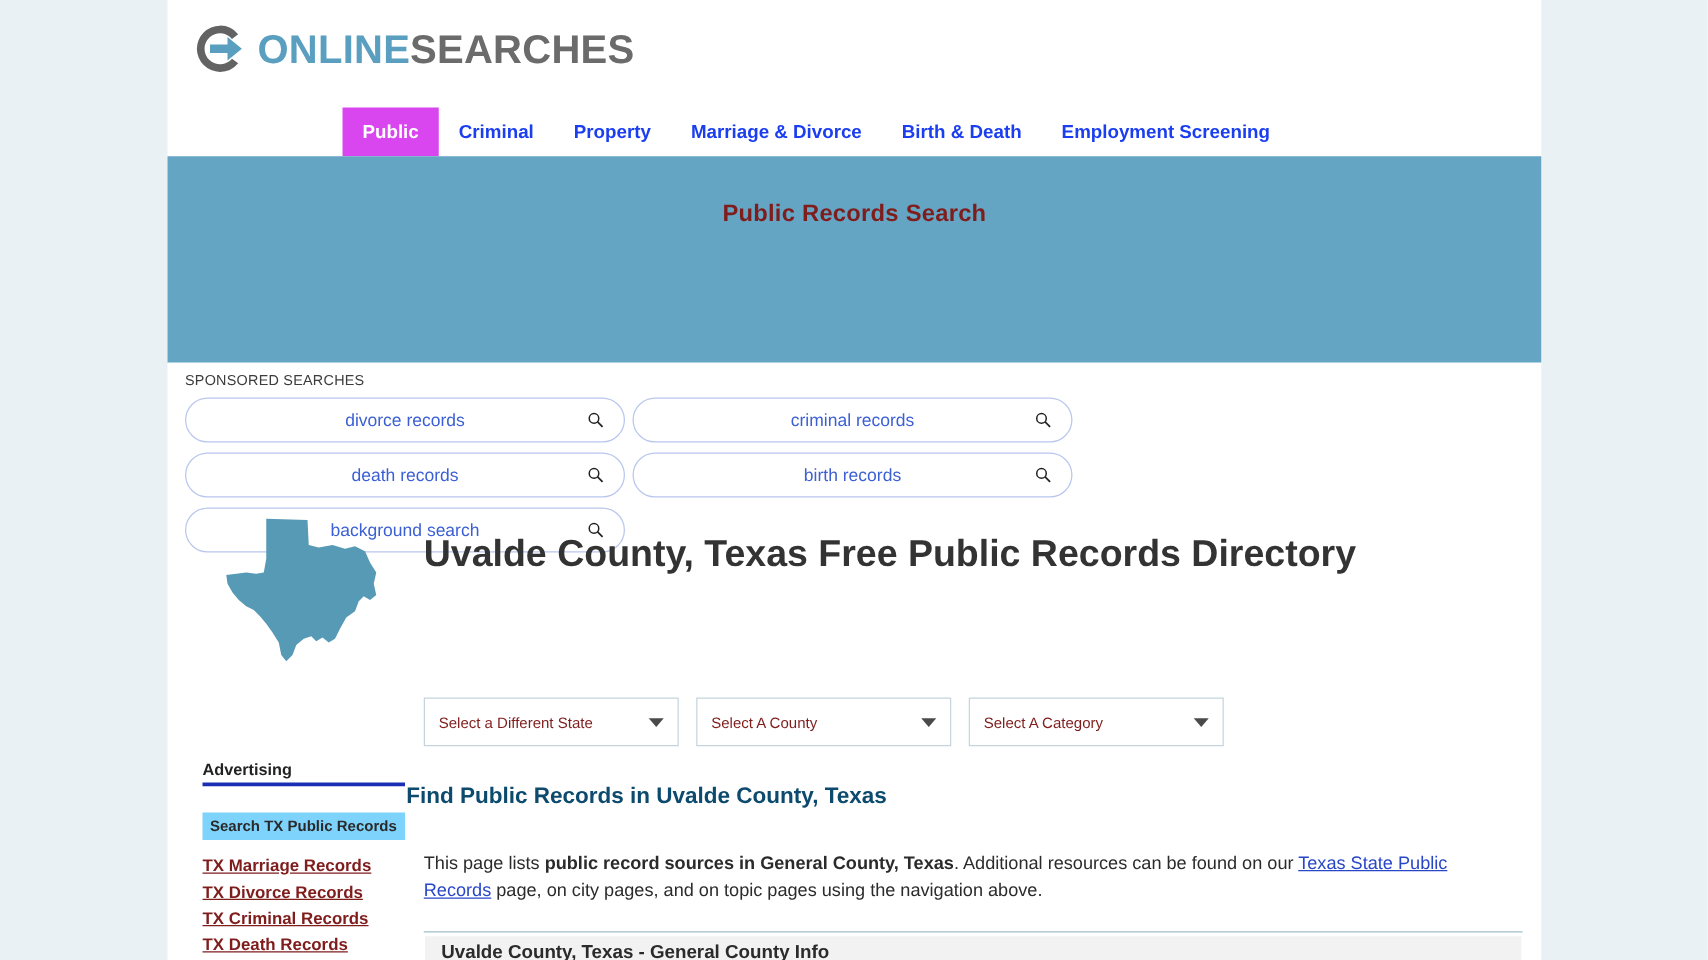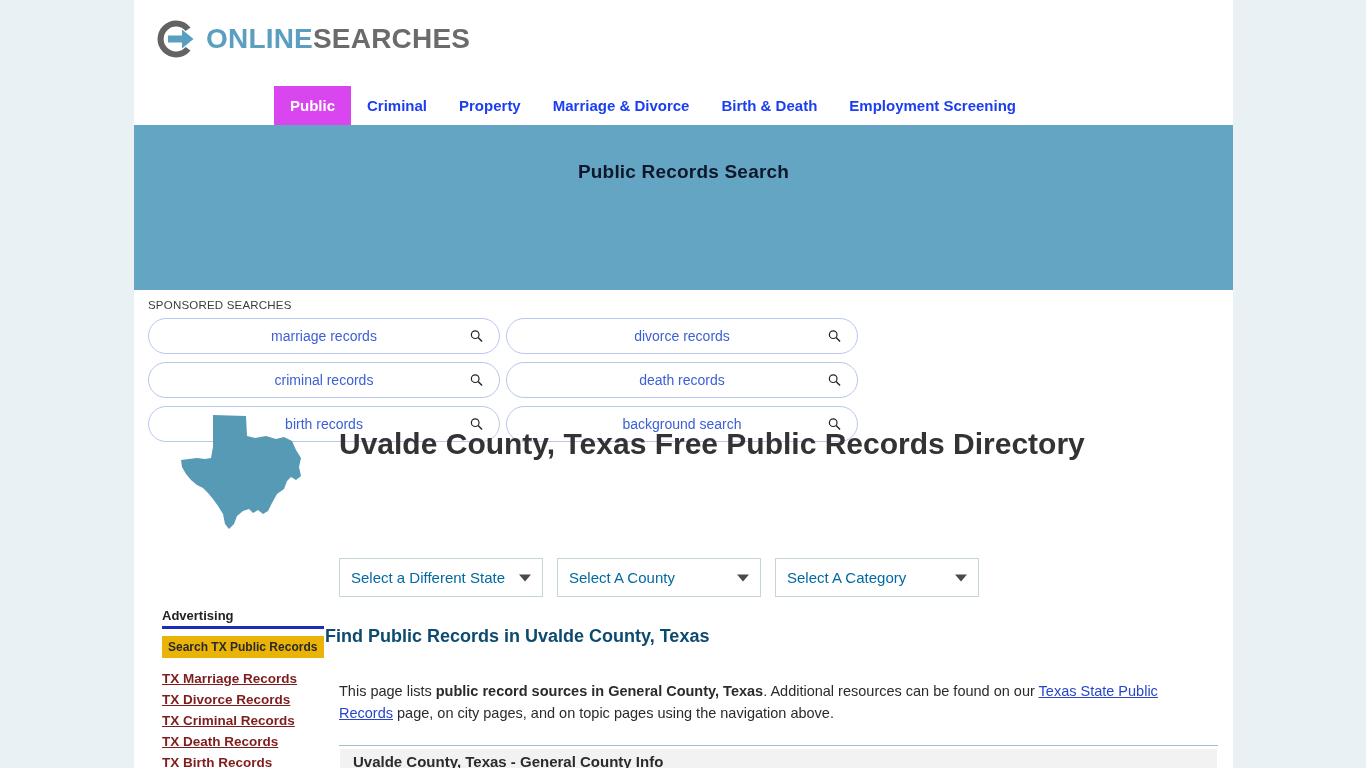--- a/index.html
+++ b/index.html
@@ -19,21 +19,21 @@
   }
 
   
   .logo-wrap {
     position: absolute;
     left: 20px; top: 17px;
     display: flex; align-items: center; gap: 8px;
   }
   .logo-mark { width: 44px; height: 44px; display: block; }
   .logo-text {
-    font-size: 28px; font-weight: bold; letter-spacing: .2px;
+    font-size: 32px; font-weight: bold; letter-spacing: .2px;
     line-height: 1; white-space: nowrap;
   }
   .logo-online { color: #5a9fc0; }
   .logo-searches { color: #6b6b6b; }
 
   
   .nav {
     position: absolute; left: 0; top: 86px;
     width: 1099px; height: 39px;
     display: flex; align-items: stretch;
@@ -53,21 +53,21 @@
   }
 
   
   .hero {
     position: absolute; left: 0; top: 125px;
     width: 1099px; height: 165px;
     background: #64a5c4;
   }
   .hero-title {
     text-align: center;
-    color: #0f172a;
+    color: #7f1d1d;
     font-size: 19px; font-weight: bold;
     margin: 0; padding-top: 36px;
     letter-spacing: .2px;
   }
   .hero-form {
     position: absolute; left: 17px; top: 92px;
     display: flex; align-items: stretch;
   }
   .hero-input {
     height: 41px;
@@ -136,43 +136,43 @@
   }
   .sel {
     height: 39px;
     border: 1px solid #c4d5dc;
     background: #fff;
     display: flex; align-items: center;
     padding: 0 11px;
     cursor: pointer;
     position: relative;
   }
-  .sel-label { font-size: 15px; color: #0369a1; white-space: nowrap; }
+  .sel-label { font-size: 12px; color: #7f1d1d; white-space: nowrap; }
   .sel-arrow {
     position: absolute; right: 11px; top: 50%;
     transform: translateY(-50%);
     width: 0; height: 0;
     border-left: 6px solid transparent;
     border-right: 6px solid transparent;
     border-top: 7px solid #4a4a4a;
   }
   #sel-state { width: 204px; }
   #sel-county { width: 204px; text-align: right; }
   #sel-category { width: 204px; }
 
   
   .ad-box { position: absolute; left: 28px; top: 608px; width: 162px; }
   .ad-head {
     font-size: 13px; font-weight: bold; color: #222;
     padding-bottom: 3px;
     border-bottom: 3px solid #1a2fb5;
   }
   .ad-banner {
-    margin-top: 7px;
-    background: #eab308;
+    margin-top: 21px;
+    background: #7dd3fc;
     font-size: 12px; font-weight: bold; color: #2a2a2a;
     padding: 4px 6px;
     white-space: nowrap;
   }
   .ad-links { margin-top: 10px; }
   .ad-link {
     display: block;
     font-size: 13.5px; font-weight: bold;
     color: #7f1d1d; text-decoration: underline;
     line-height: 21px;
@@ -231,27 +231,20 @@
     <a class="nav-item" href="#">Birth &amp; Death</a>
     <a class="nav-item" href="#">Employment Screening</a>
   </nav>
 
   <section class="hero">
     <h1 class="hero-title">Public Records Search</h1>
   </section>
 
   <div class="sponsored-label">SPONSORED SEARCHES</div>
   <div class="pill-grid">
-    <div class="pill">
-      <span class="pill-label">marriage records</span>
-      <svg class="pill-mag" viewBox="0 0 14 14">
-        <circle cx="5.6" cy="5.6" r="4.1" fill="none" stroke="#222" stroke-width="1.3"></circle>
-        <line x1="8.7" y1="8.7" x2="13" y2="13" stroke="#222" stroke-width="1.5"></line>
-      </svg>
-    </div>
     <div class="pill">
       <span class="pill-label">divorce records</span>
       <svg class="pill-mag" viewBox="0 0 14 14">
         <circle cx="5.6" cy="5.6" r="4.1" fill="none" stroke="#222" stroke-width="1.3"></circle>
         <line x1="8.7" y1="8.7" x2="13" y2="13" stroke="#222" stroke-width="1.5"></line>
       </svg>
     </div>
     <div class="pill">
       <span class="pill-label">criminal records</span>
       <svg class="pill-mag" viewBox="0 0 14 14">

